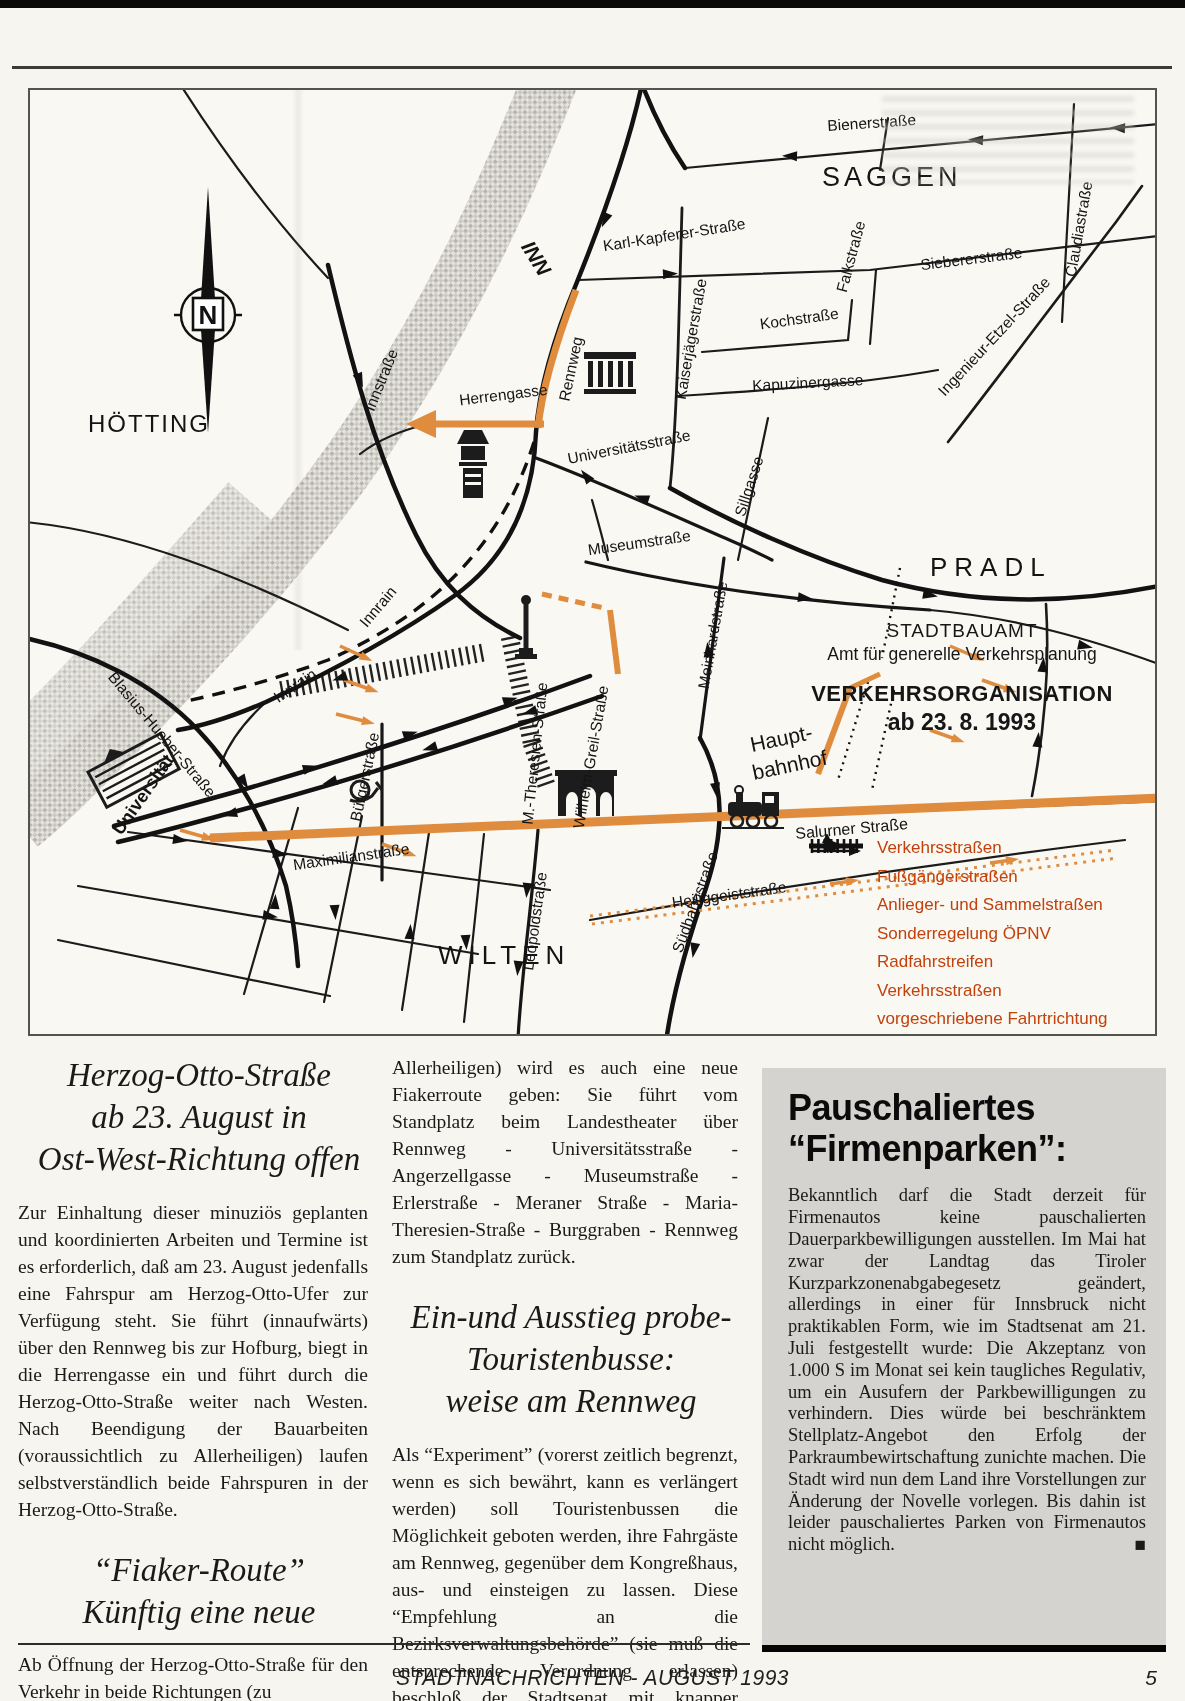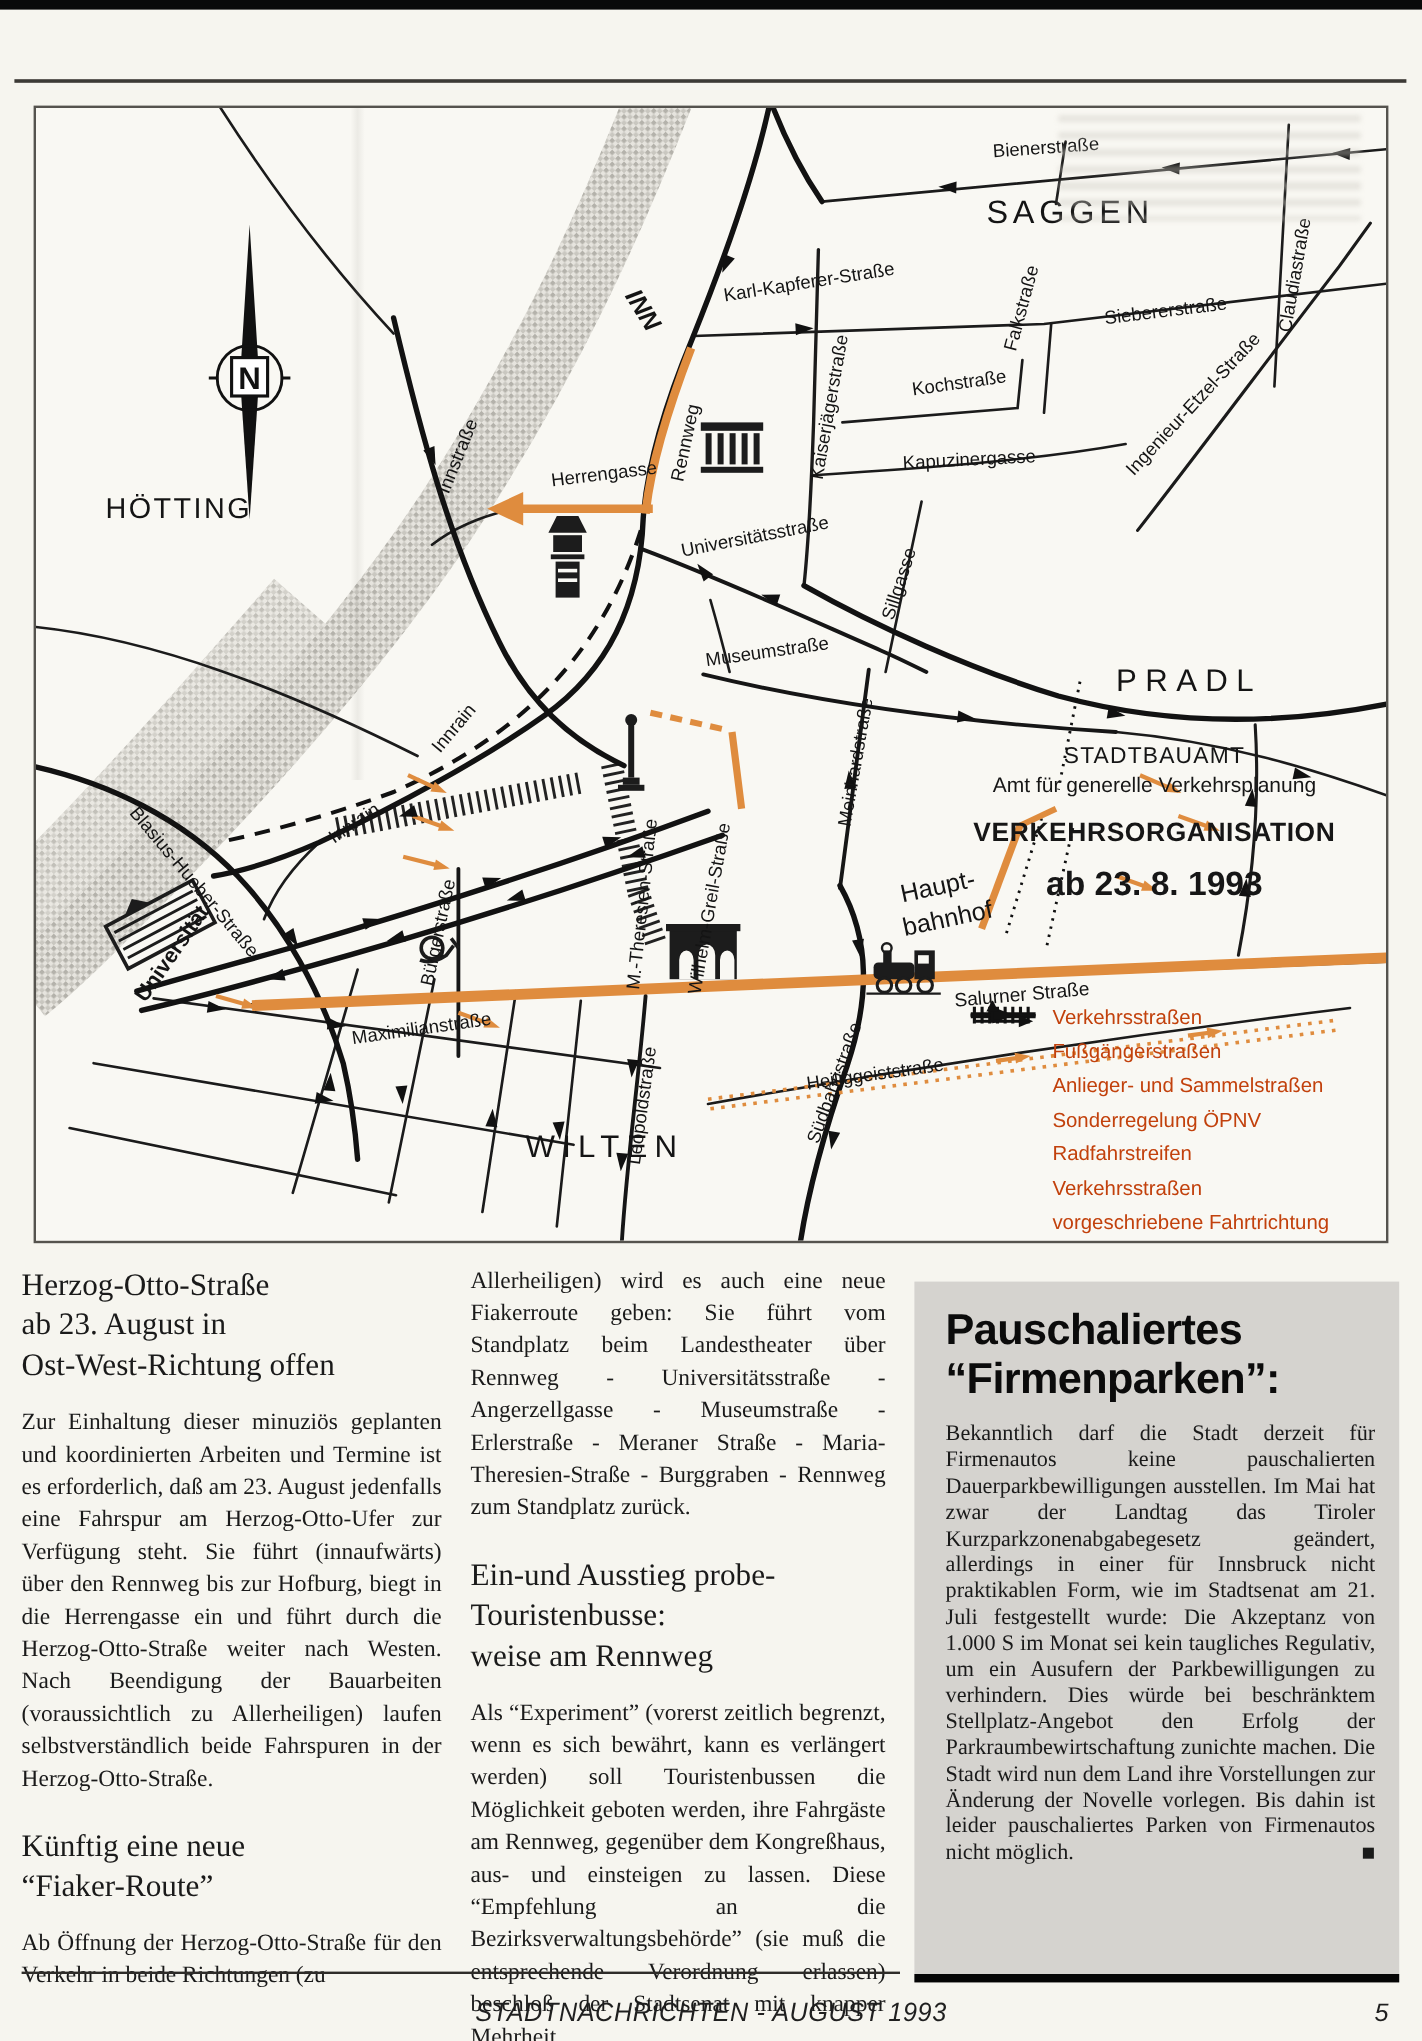--- a/index.html
+++ b/index.html
@@ -11,34 +11,34 @@
        border:2px solid #55534e;background:#f9f8f3;overflow:hidden;}
   #map svg{position:absolute;left:0;top:0;}
   .map-title{position:absolute;left:8px;top:8px;width:474px;text-align:center;
        font-family:"Liberation Sans",sans-serif;font-weight:700;color:#c5512b;
        font-size:39px;line-height:1.22;letter-spacing:-0.5px;}
   .agency{position:absolute;left:742px;top:530px;width:380px;text-align:center;
        font-family:"Liberation Sans",sans-serif;color:#161616;}
   .agency .a1{font-size:19px;letter-spacing:1px;}
   .agency .a2{font-size:17.5px;margin-top:2px;}
   .agency .p1{font-size:22px;font-weight:700;margin-top:16px;letter-spacing:0.5px;}
-  .agency .p2{font-size:28px;font-weight:700;margin-top:14px;}
+  .agency .p2{font-size:23px;font-weight:700;margin-top:2px;}
   .legend{position:absolute;left:775px;top:744px;width:345px;
        font-family:"Liberation Sans",sans-serif;font-size:17px;color:#c2410c;}
   .legend .row{display:flex;align-items:center;height:28.5px;}
   .legend .sym{width:72px;flex:0 0 72px;}
   .smudge{position:absolute;pointer-events:none;opacity:0.45;filter:blur(2px);
        background:repeating-linear-gradient(#cfccc4 0 6px,transparent 6px 14px);}
   .fold{position:absolute;left:262px;top:0;width:12px;height:560px;opacity:0.12;
        background:linear-gradient(90deg,transparent,#8a877f,transparent);pointer-events:none;}
   
   .col{position:absolute;text-align:justify;font-size:19.5px;line-height:27px;}
   .col-left{left:18px;top:1054px;width:362px;}
   .col-mid{left:392px;top:1054px;width:358px;}
-  .art-h{font-size:26px;line-height:1.28;text-align:left;
+  .art-h{font-style:italic;font-size:33px;line-height:1.28;text-align:center;
          letter-spacing:0;margin:0 0 18px 0;font-weight:400;}
   .art-h.second{margin-top:26px;}
   .col p{margin:0 12px 6px 0;}
   .graybox{position:absolute;left:762px;top:1068px;width:404px;height:584px;
        background:#d5d3cf;border-bottom:7px solid #050505;box-sizing:border-box;
        padding:20px 20px 0 26px;}
   .graybox .head{font-family:"Liberation Sans",sans-serif;font-weight:700;
        font-size:36px;line-height:1.13;color:#0b0b0b;letter-spacing:-0.5px;margin-bottom:16px;}
   .graybox .body{font-size:18.5px;line-height:21.8px;text-align:justify;}
   .endmark{float:right;font-size:19px;line-height:21px;}
@@ -434,22 +434,22 @@
 </div>
 
 <div class="col col-left">
   <h2 class="art-h">
     <div>Herzog-Otto-Straße</div>
     <div>ab 23. August in</div>
     <div>Ost-West-Richtung offen</div>
   </h2>
   <p>Zur Einhaltung dieser minuziös geplanten und koordinierten Arbeiten und Termine ist es erforderlich, daß am 23. August jedenfalls eine Fahrspur am Herzog-Otto-Ufer zur Verfügung steht. Sie führt (innaufwärts) über den Rennweg bis zur Hofburg, biegt in die Herrengasse ein und führt durch die Herzog-Otto-Straße weiter nach Westen. Nach Beendigung der Bauarbeiten (voraussichtlich zu Allerheiligen) laufen selbstverständlich beide Fahrspuren in der Herzog-Otto-Straße.</p>
   <h2 class="art-h second">
+    <div>“Fiaker-Route”</div>
     <div>Künftig eine neue</div>
-    <div>“Fiaker-Route”</div>
   </h2>
   <p>Ab Öffnung der Herzog-Otto-Straße für den Verkehr in beide Richtungen (zu</p>
 </div>
 
 <div class="col col-mid">
   <p>Allerheiligen) wird es auch eine neue Fiakerroute geben: Sie führt vom Standplatz beim Landestheater über Rennweg - Universitätsstraße - Angerzellgasse - Museumstraße - Erlerstraße - Meraner Straße - Maria-Theresien-Straße - Burggraben - Rennweg zum Standplatz zurück.</p>
   <h2 class="art-h second">
     <div>Ein-und Ausstieg probe-</div>
     <div>Touristenbusse:</div>
     <div>weise am Rennweg</div>

